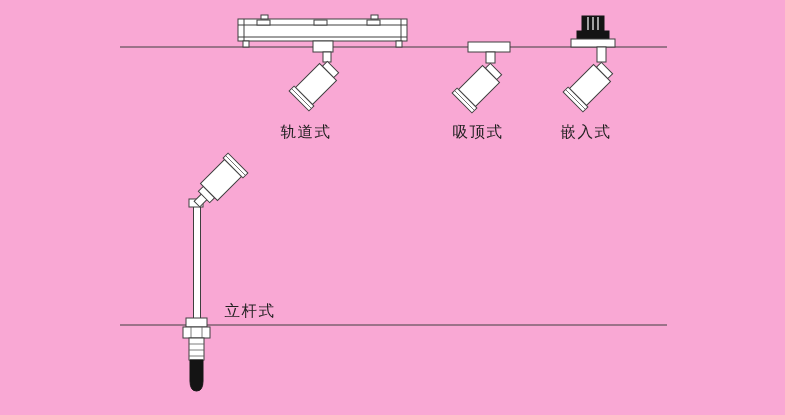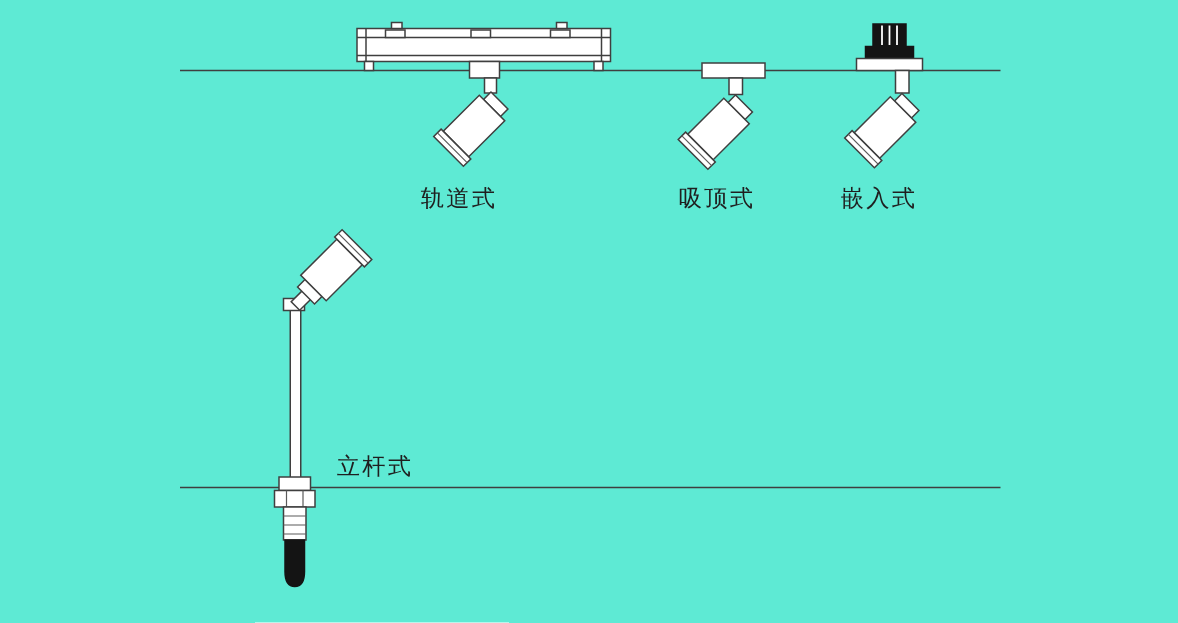--- a/index.html
+++ b/index.html
@@ -1,20 +1,20 @@
 <!DOCTYPE html>
 <html><head>
 <meta charset="utf-8">
 <title>Spotlight mounting types diagram</title>
 <style>
   html,body{margin:0;padding:0;background:#ffffff;}
   .stage{
     position:relative;
     width:785px;height:415px;
-    background:#5eead4;
+    background:#f9a8d4;
     overflow:hidden;
     font-family:"DejaVu Sans","Liberation Sans",sans-serif;
   }
   svg{display:block;}
   .shape{fill:#ffffff;stroke:#3f3f3f;stroke-width:1;}
   .ln{stroke:#3f3f3f;stroke-width:1;fill:none;}
   .thin{stroke:#5a5a5a;stroke-width:0.8;fill:none;}
   .darkstroke{stroke:#141414;}
   .fin{stroke:#ffffff;stroke-width:1.2;fill:none;}
   text.lbl{

